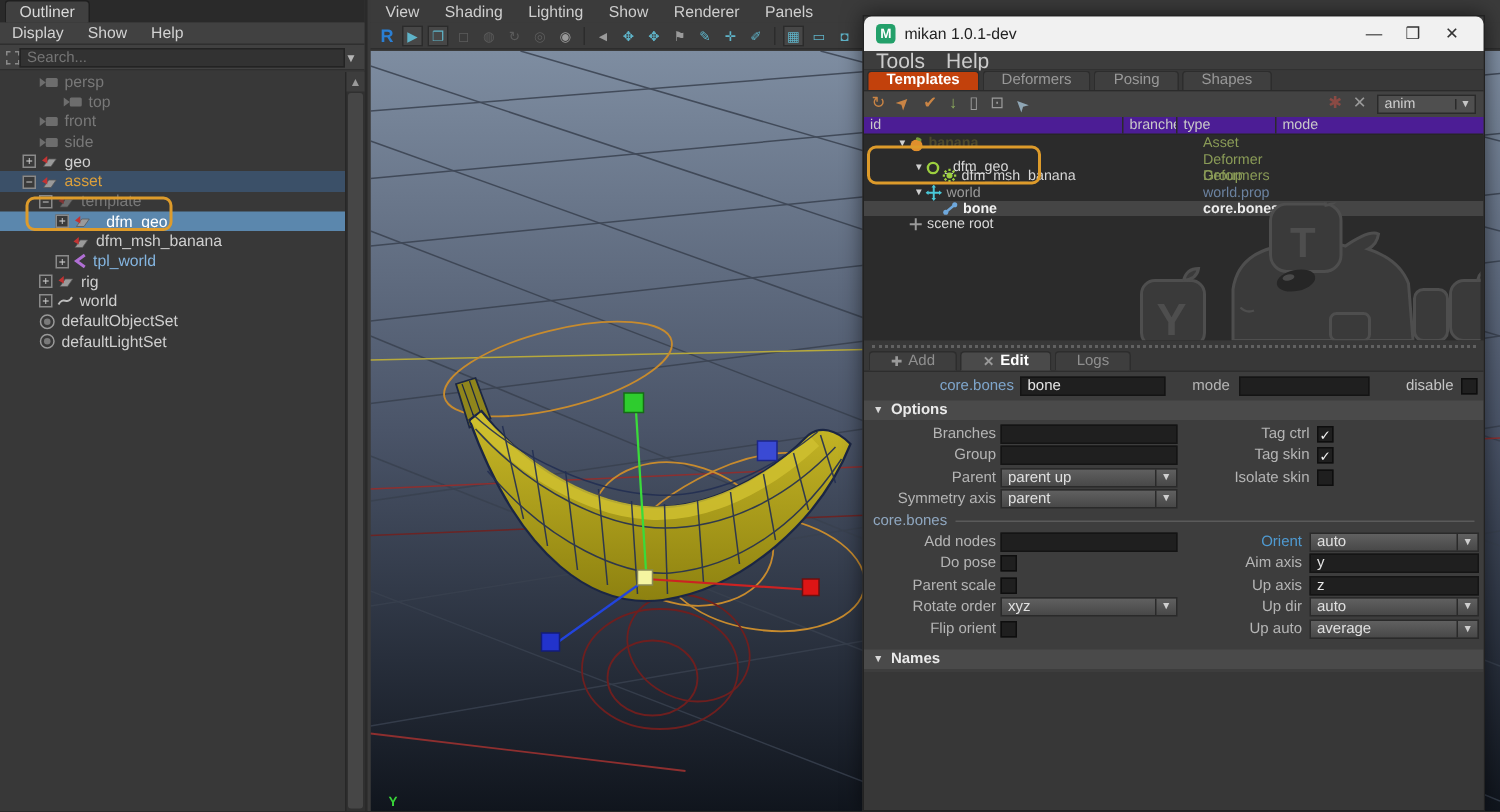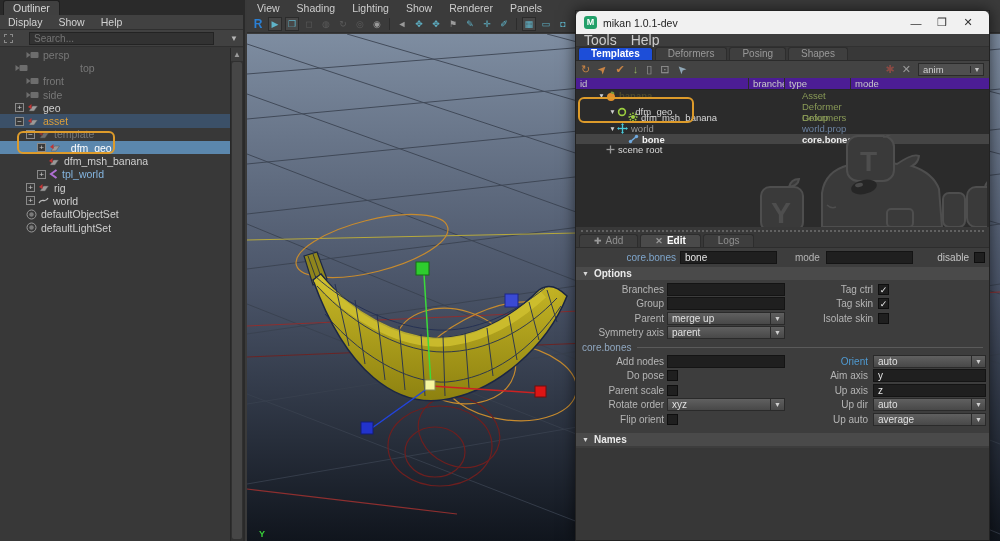--- a/index.html
+++ b/index.html
@@ -8,21 +8,21 @@
     position:relative; width:1000px; height:541px; overflow:hidden;
     font-family:"Liberation Sans", sans-serif; background:#3a3a3a;
     -webkit-font-smoothing:antialiased;
   }
   
   .outliner { position:absolute; left:0; top:0; width:245px; height:541px; background:#383838; border-right:2px solid #2a2a2a; }
   .ol-tabbar { height:15px; background:#2a2a2a; display:flex; align-items:flex-end; }
   .ol-tab { background:#404040; color:#d8d8d8; font-size:10.5px; padding:1px 9px 1px 9px; border:1px solid #1f1f1f; border-bottom:none; border-radius:3px 3px 0 0; margin-left:3px; }
   .ol-menubar { height:15px; background:#414141; border-bottom:1px solid #2f2f2f; display:flex; align-items:center; padding-left:8px; gap:16px; }
   .ol-menubar .menu-item { color:#d2d2d2; font-size:10.5px; }
-  .ol-searchbar { height:17px; background:#414141; border-bottom:1px solid #2f2f2f; display:flex; align-items:center; padding:0 3px 0 4px; gap:16px; }
+  .ol-searchbar { height:17px; background:#414141; border-bottom:1px solid #2f2f2f; display:flex; align-items:center; padding:0 3px 0 4px; gap:0; }
   .sel-icon { width:9px; height:9px; border:1px dashed #8a8a8a; flex:0 0 auto; }
   .search-field { flex:1; height:13px; background:#323232; border:1px solid #232323; color:#8f8f8f; font-size:10px; line-height:11px; padding:0 4px; }
   .dd-caret { color:#b5b5b5; font-size:8px; padding-right:2px; }
   .ol-body { position:absolute; top:48px; bottom:0; left:0; right:13px; overflow:hidden; }
   .ol-row { height:13.3px; display:flex; align-items:center; font-size:10.5px; color:#cfcfcf; white-space:nowrap; }
   .ol-row .expander { width:9px; height:9px; border:1px solid #8a8a8a; color:#cfcfcf; font-size:8px; line-height:7px; text-align:center; margin-right:3px; flex:0 0 auto; background:#3a3a3a; }
   .ol-row .icon { margin-right:4px; display:inline-flex; flex:0 0 auto; }
   .ol-row.st-dim { color:#787878; }
   .ol-row.st-dim .icon { opacity:.55; }
   .ol-row.st-selected-parent { background:#3b5068; color:#db9f3b; }
@@ -48,21 +48,21 @@
   
   .mikan { position:absolute; left:575px; top:10px; width:415px; height:531px; background:#3d3d3d; box-shadow:0 0 14px rgba(0,0,0,.6); border:1px solid #222; display:flex; flex-direction:column; }
   .mk-title { height:23px; background:#f1f1f1; border-radius:5px 5px 0 0; display:flex; align-items:center; padding:0 8px; flex:0 0 auto; }
   .mk-logo { width:13px; height:13px; background:#23a06a; border-radius:3px; color:#fff; font-size:9px; font-weight:bold; text-align:center; line-height:13px; margin-right:6px; }
   .mk-title-text { color:#222; font-size:10.5px; flex:1; }
   .mk-winbtn { width:26px; text-align:center; color:#333; font-size:11px; }
   .mk-menubar { height:13px; background:#3d3d3d; border-bottom:1px solid #313131; display:flex; align-items:center; gap:14px; padding-left:8px; flex:0 0 auto; }
   .mk-menubar .menu-item { color:#cccccc; font-size:14px; }
   .mk-tabs { height:14px; background:#383838; border-bottom:1px solid #2b2b2b; display:flex; align-items:flex-end; padding-left:2px; gap:2px; flex:0 0 auto; }
   .mk-tab { font-size:10px; color:#999; background:#3f3f3f; border:1px solid #2d2d2d; border-bottom:none; border-radius:3px 3px 0 0; padding:0 12px; height:13px; line-height:12px; }
-  .mk-tab.active { background:#1d4ed8; color:#fff; font-weight:bold; }
+  .mk-tab.active { background:#c2410c; color:#fff; font-weight:bold; }
   .mk-toolbar { height:17px; background:#434343; display:flex; align-items:center; gap:7px; padding:0 5px; flex:0 0 auto; }
   .mk-toolbar .micon { font-size:11px; line-height:11px; display:inline-block; }
   .micon.orange { color:#c98445; }
   .micon.green { color:#8fae5f; }
   .micon.gray { color:#9a9a9a; }
   .micon.steel { color:#8fa6b5; }
   .micon.red-dim { color:#8a4a44; }
   .micon.rot-up { transform:rotate(-45deg); }
   .micon.rot-left { transform:rotate(-135deg); }
   .mk-toolbar .spacer { flex:1; }
@@ -268,21 +268,21 @@
     <div class="ol-body" id="ol-body">
         <div class="ol-row st-dim" style="padding-left: 26px;">
           <span class="icon">
             <svg width="13" height="8">
               <rect x="4.5" y="1" width="8" height="6" rx="1" fill="#9a9a9a"></rect>
               <path d="M4.5 4 L0.5 1 L0.5 7 Z" fill="#9a9a9a"></path>
             </svg>
           </span>
           <span>persp</span>
         </div>
-        <div class="ol-row st-dim" style="padding-left: 15px; gap: 48px;">
+        <div class="ol-row st-dim" style="padding-left: 42px;">
           <span class="icon">
             <svg width="13" height="8">
               <rect x="4.5" y="1" width="8" height="6" rx="1" fill="#9a9a9a"></rect>
               <path d="M4.5 4 L0.5 1 L0.5 7 Z" fill="#9a9a9a"></path>
             </svg>
           </span>
           <span>top</span>
         </div>
         <div class="ol-row st-dim" style="padding-left: 26px;">
           <span class="icon">
@@ -621,21 +621,21 @@
       <div class="form-row">
         <span class="fl-label">Group</span>
         <span class="inp fl-field"></span>
         <span class="fr-label">Tag skin</span>
         <span class="cb checked"></span>
         <span style="width:97px;flex:0 0 auto;"></span>
       </div>
       <div class="form-row">
         <span class="fl-label">Parent</span>
         <span class="dd fl-field">
-          <span class="val">merge up</span>
+          <span class="val">parent up</span>
             <span class="arr">▼</span>
         </span>
         <span class="fr-label">Isolate skin</span>
         <span class="cb"></span>
         <span style="width:97px;flex:0 0 auto;"></span>
       </div>
       <div class="form-row">
         <span class="fl-label">Symmetry axis</span>
         <span class="dd fl-field">
           <span class="val">parent</span>

